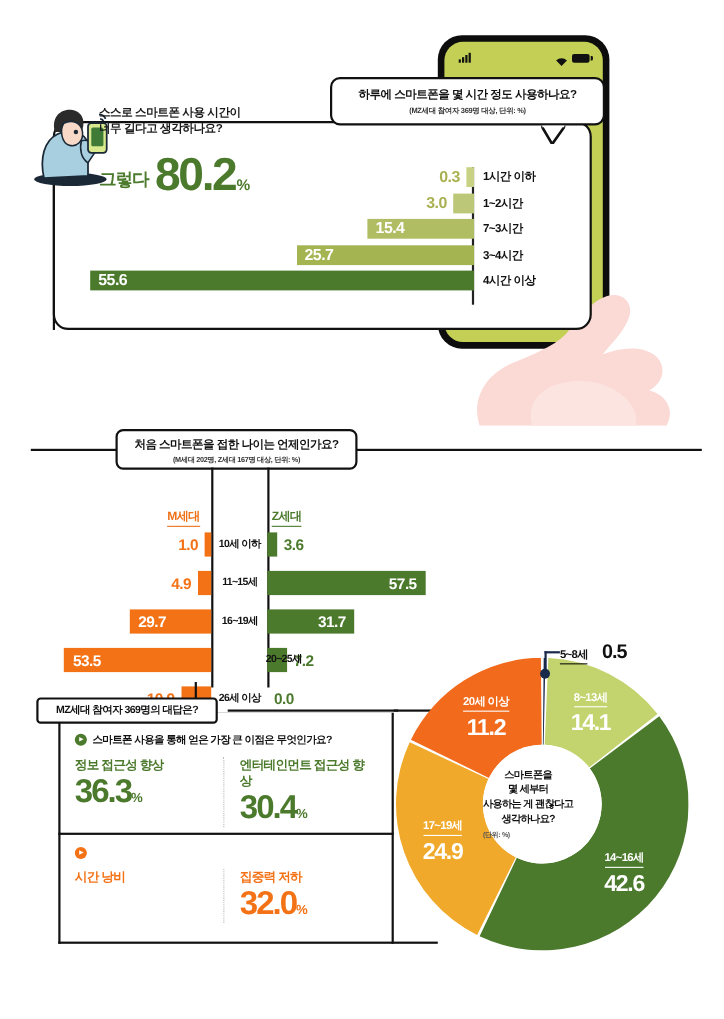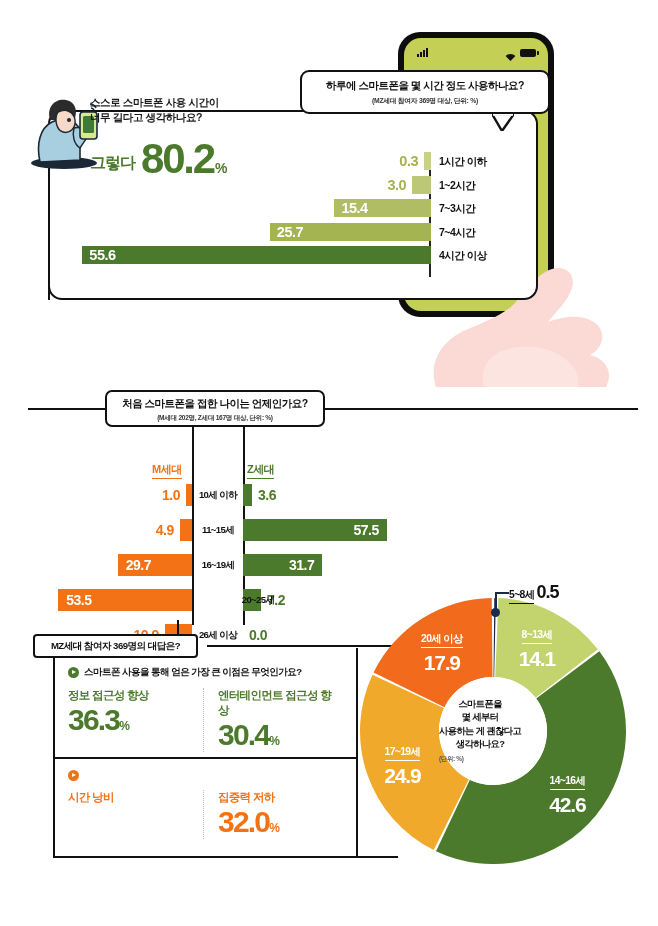--- a/index.html
+++ b/index.html
@@ -123,21 +123,21 @@
   .dh-u { font-size:6.4px; font-weight:700; color:#555; margin-top:4px; letter-spacing:-.3px;}
   .dlab { position:absolute; text-align:center; }
   .dlab .nm { font-size:10.3px; font-weight:800; letter-spacing:-.6px;
     border-bottom:1.6px solid currentColor; display:inline-block; padding-bottom:1px; }
   .dlab .vv { font-size:21px; font-weight:800; letter-spacing:-1.2px; line-height:1.2; margin-top:2px;}
 
   .callout-line { position:absolute; left:495px; top:592px; width:2px; height:22px; background:#1a2a4a; }
   .callout-h { position:absolute; left:495px; top:592px; width:14px; height:2px; background:#1a2a4a; }
   .callout-dot { position:absolute; left:491px; top:608px; width:9px; height:9px;
     border-radius:50%; background:#1a2a4a; }
-  .callout-txt { position:absolute; left:509px; top:582px; display:flex; align-items:baseline; gap:2px;}
+  .callout-txt { position:absolute; left:509px; top:582px; display:flex; align-items:baseline; gap:13px;}
   .callout-nm { font-size:10.3px; font-weight:800; color:#111; letter-spacing:-.6px;
     border-bottom:1.6px solid #111; padding-bottom:1px;}
   .callout-vv { font-size:18px; font-weight:800; color:#111; letter-spacing:-1px; }
 
   .bl-conn { position:absolute; left:358px; top:645px; width:34px; height:2.2px; background:#111; }
   .bl-conn2 { position:absolute; left:358px; top:856px; width:40px; height:2.2px; background:#111; }
 </style>
 </head>
 <body>
 
@@ -210,21 +210,21 @@
       <div class="tbc-cat" style="top: 23.5px; left: 379px;">1~2시간</div>
       <div class="tbc-row" style="top: 47px; width: 96.5763px;">
         <div class="tbc-bar" style="width: 100%; background: rgb(176, 189, 99);"></div>
         <span class="tbc-val inside">15.4</span>
       </div>
       <div class="tbc-cat" style="top: 47px; left: 379px;">7~3시간</div>
       <div class="tbc-row" style="top: 70.5px; width: 161.169px;">
         <div class="tbc-bar" style="width: 100%; background: rgb(163, 180, 80);"></div>
         <span class="tbc-val inside">25.7</span>
       </div>
-      <div class="tbc-cat" style="top: 70.5px; left: 379px;">7~4시간</div>
+      <div class="tbc-cat" style="top: 70.5px; left: 379px;">3~4시간</div>
       <div class="tbc-row" style="top: 94px; width: 348.678px;">
         <div class="tbc-bar" style="width: 100%; background: rgb(76, 122, 45);"></div>
         <span class="tbc-val inside">55.6</span>
       </div>
       <div class="tbc-cat" style="top: 94px; left: 379px;">4시간 이상</div>
     </div>
 
   <div class="bubble">
     <div class="bubble-t">하루에 스마트폰을 몇 시간 정도 사용하나요?</div>
     <div class="bubble-s">(MZ세대 참여자 369명 대상, 단위: %)</div>
@@ -331,21 +331,21 @@
         <path d="M73.71802099762205 252.0573263833924 A133 133 0 0 1 12.470876346583452 76.77073403165015 L84.06336332868801 110.17007246397826 A54 54 0 0 0 108.9306250667037 181.3390648473924 Z" fill="#f0a92a"></path>
         <path d="M13.572546497665869 74.4672454949554 A133 133 0 0 1 131.72331125950072 0.006127713116484301 L132.48164517303036 79.00248794367135 A54 54 0 0 0 84.5106579764959 109.23482147915483 Z" fill="#f26a1b"></path>
       </svg>
     <div class="donut-hole">
       <div class="dh-t" id="dht">스마트폰을<br>몇 세부터<br>사용하는 게 괜찮다고<br>생각하나요?</div>
       <div class="dh-u">(단위: %)</div>
     </div>
   <div class="dlab" style="left: 131.852px; top: 25.6007px; width: 90px; color: rgb(255, 255, 255);"><span class="nm">8~13세</span><div class="vv">14.1</div></div>
       <div class="dlab" style="left: 162.352px; top: 171.727px; width: 90px; color: rgb(255, 255, 255);"><span class="nm">14~16세</span><div class="vv">42.6</div></div>
       <div class="dlab" style="left: -2.62702px; top: 142.666px; width: 90px; color: rgb(255, 255, 255);"><span class="nm">17~19세</span><div class="vv">24.9</div></div>
-      <div class="dlab" style="left: 36.8155px; top: 29.7833px; width: 90px; color: rgb(255, 255, 255);"><span class="nm">20세 이상</span><div class="vv">17.9</div></div>
+      <div class="dlab" style="left: 36.8155px; top: 29.7833px; width: 90px; color: rgb(255, 255, 255);"><span class="nm">20세 이상</span><div class="vv">11.2</div></div>
     </div>
   <div class="callout-h"></div>
   <div class="callout-line"></div>
   <div class="callout-dot"></div>
   <div class="callout-txt">
     <span class="callout-nm">5~8세</span>
     <span class="callout-vv">0.5</span>
   </div>
 
 <div class="divider-h" style="top: 757px;"></div>

